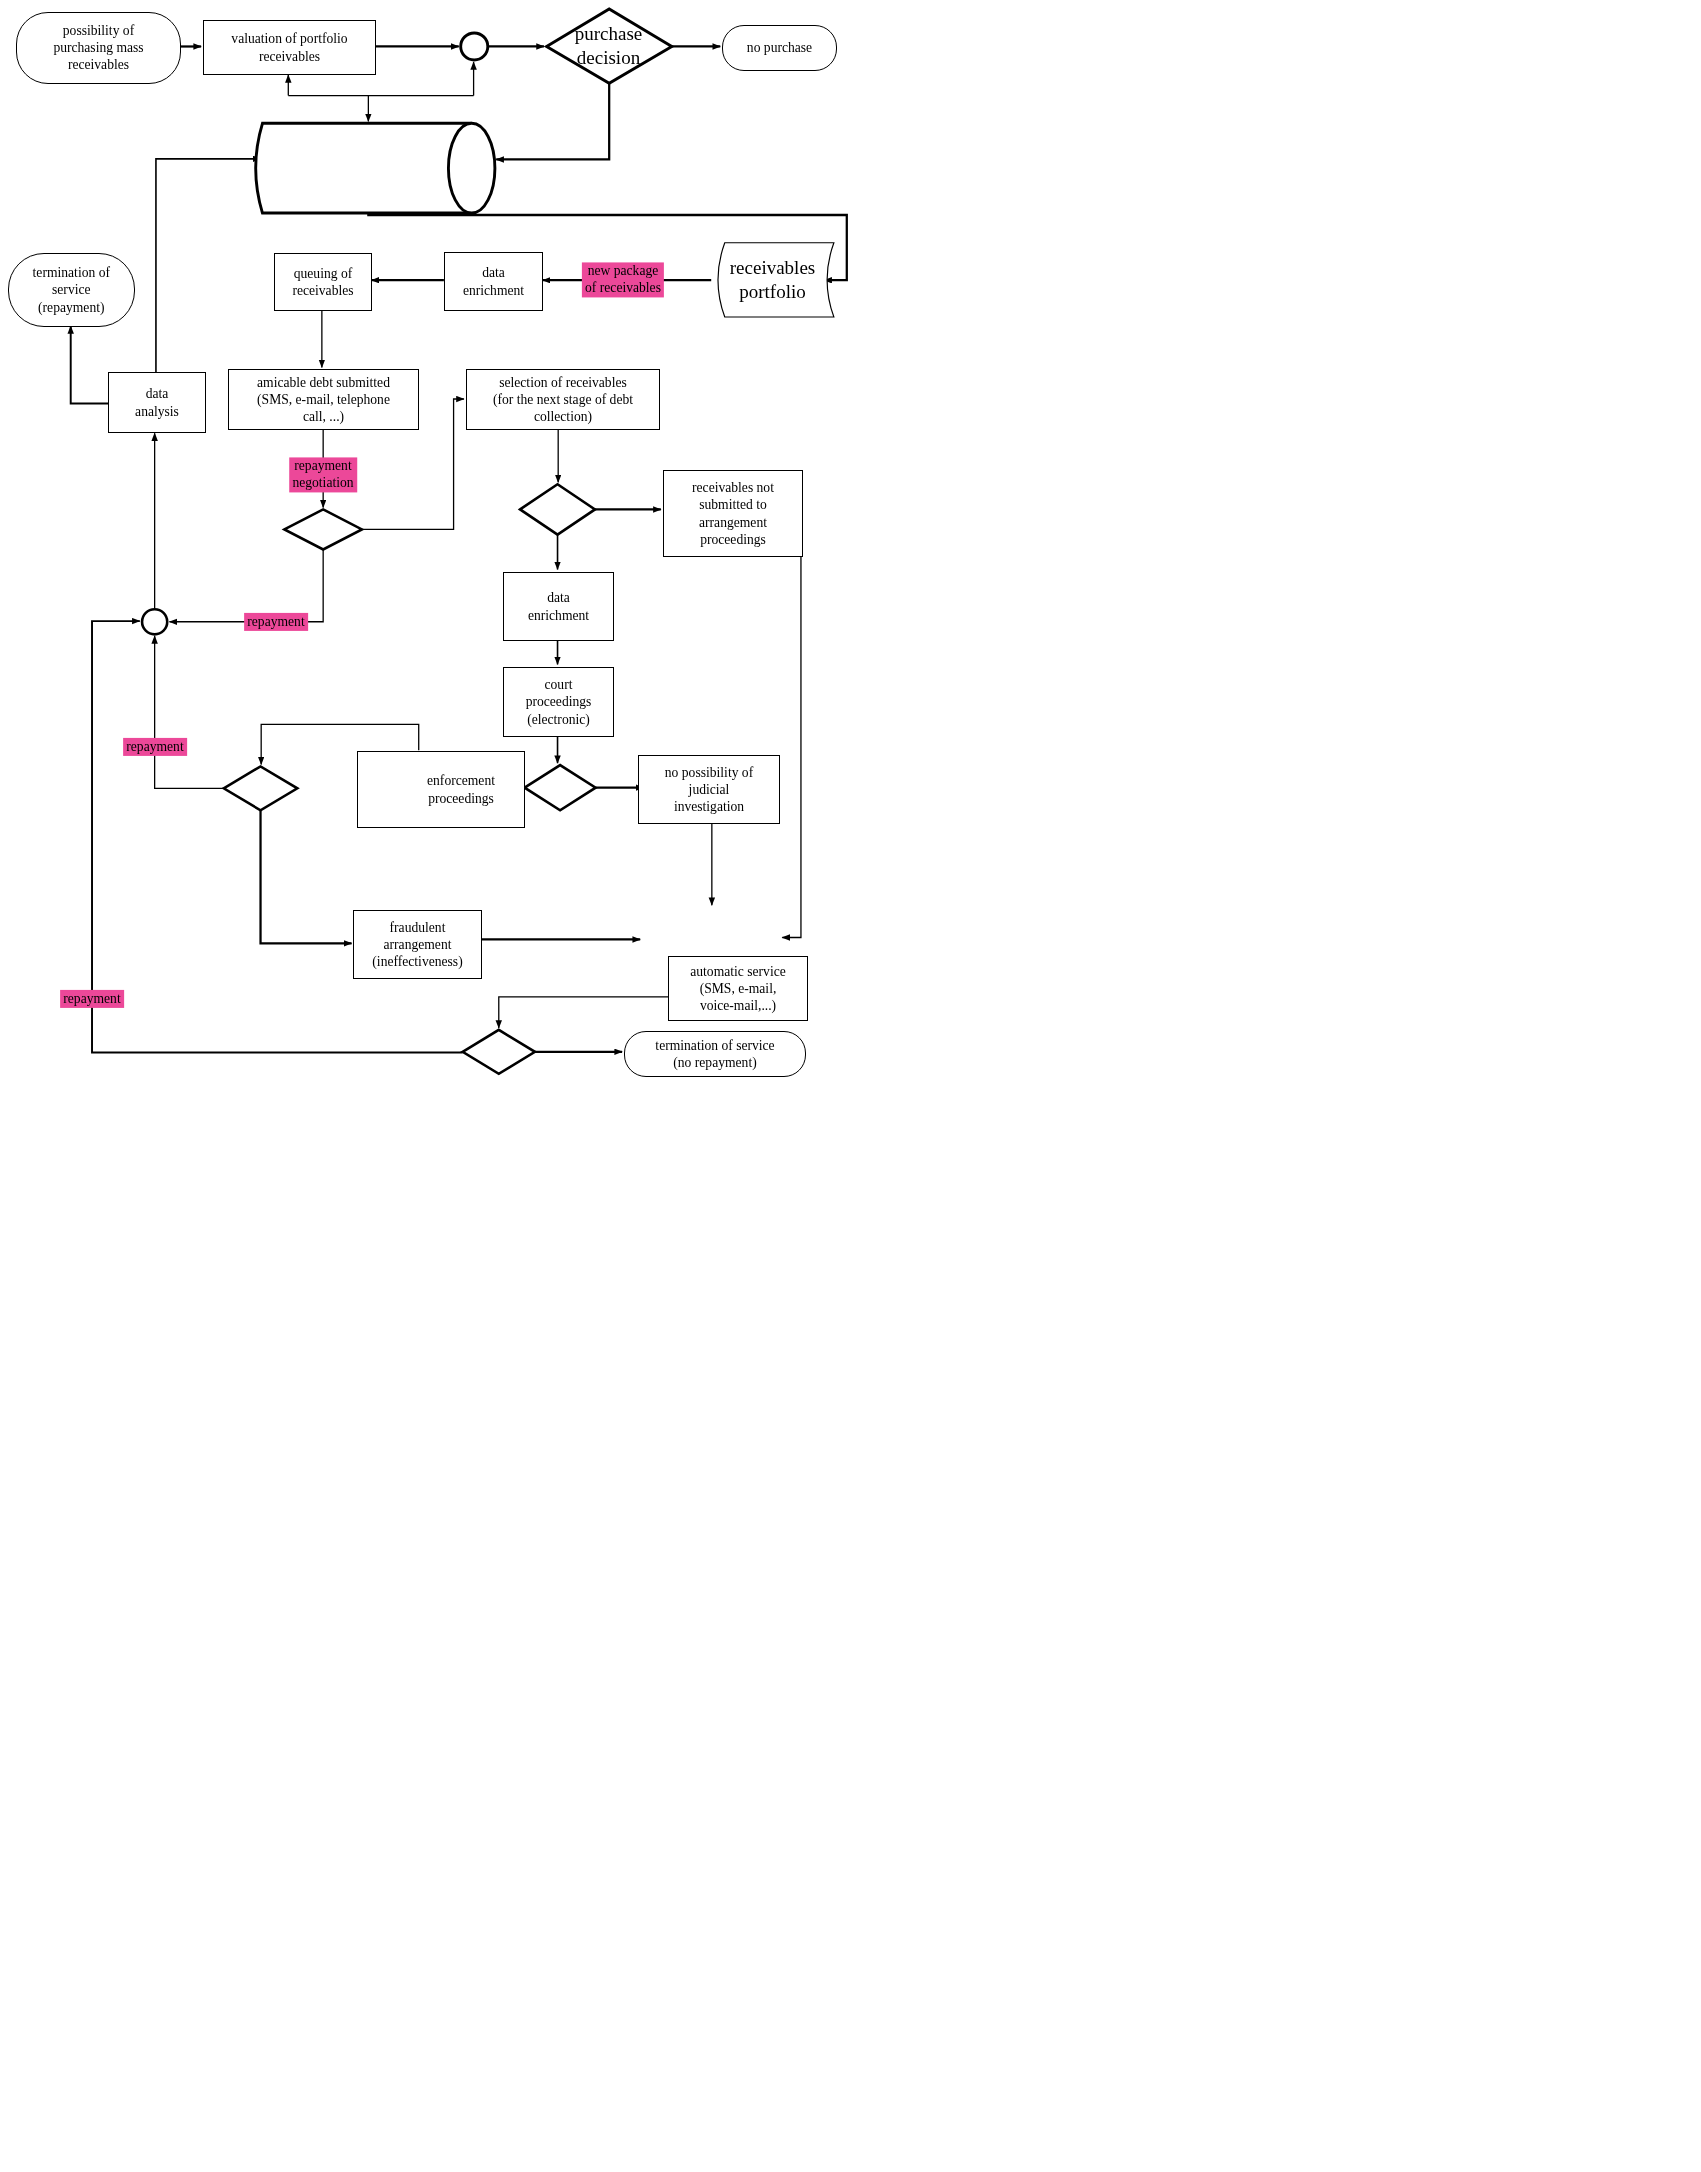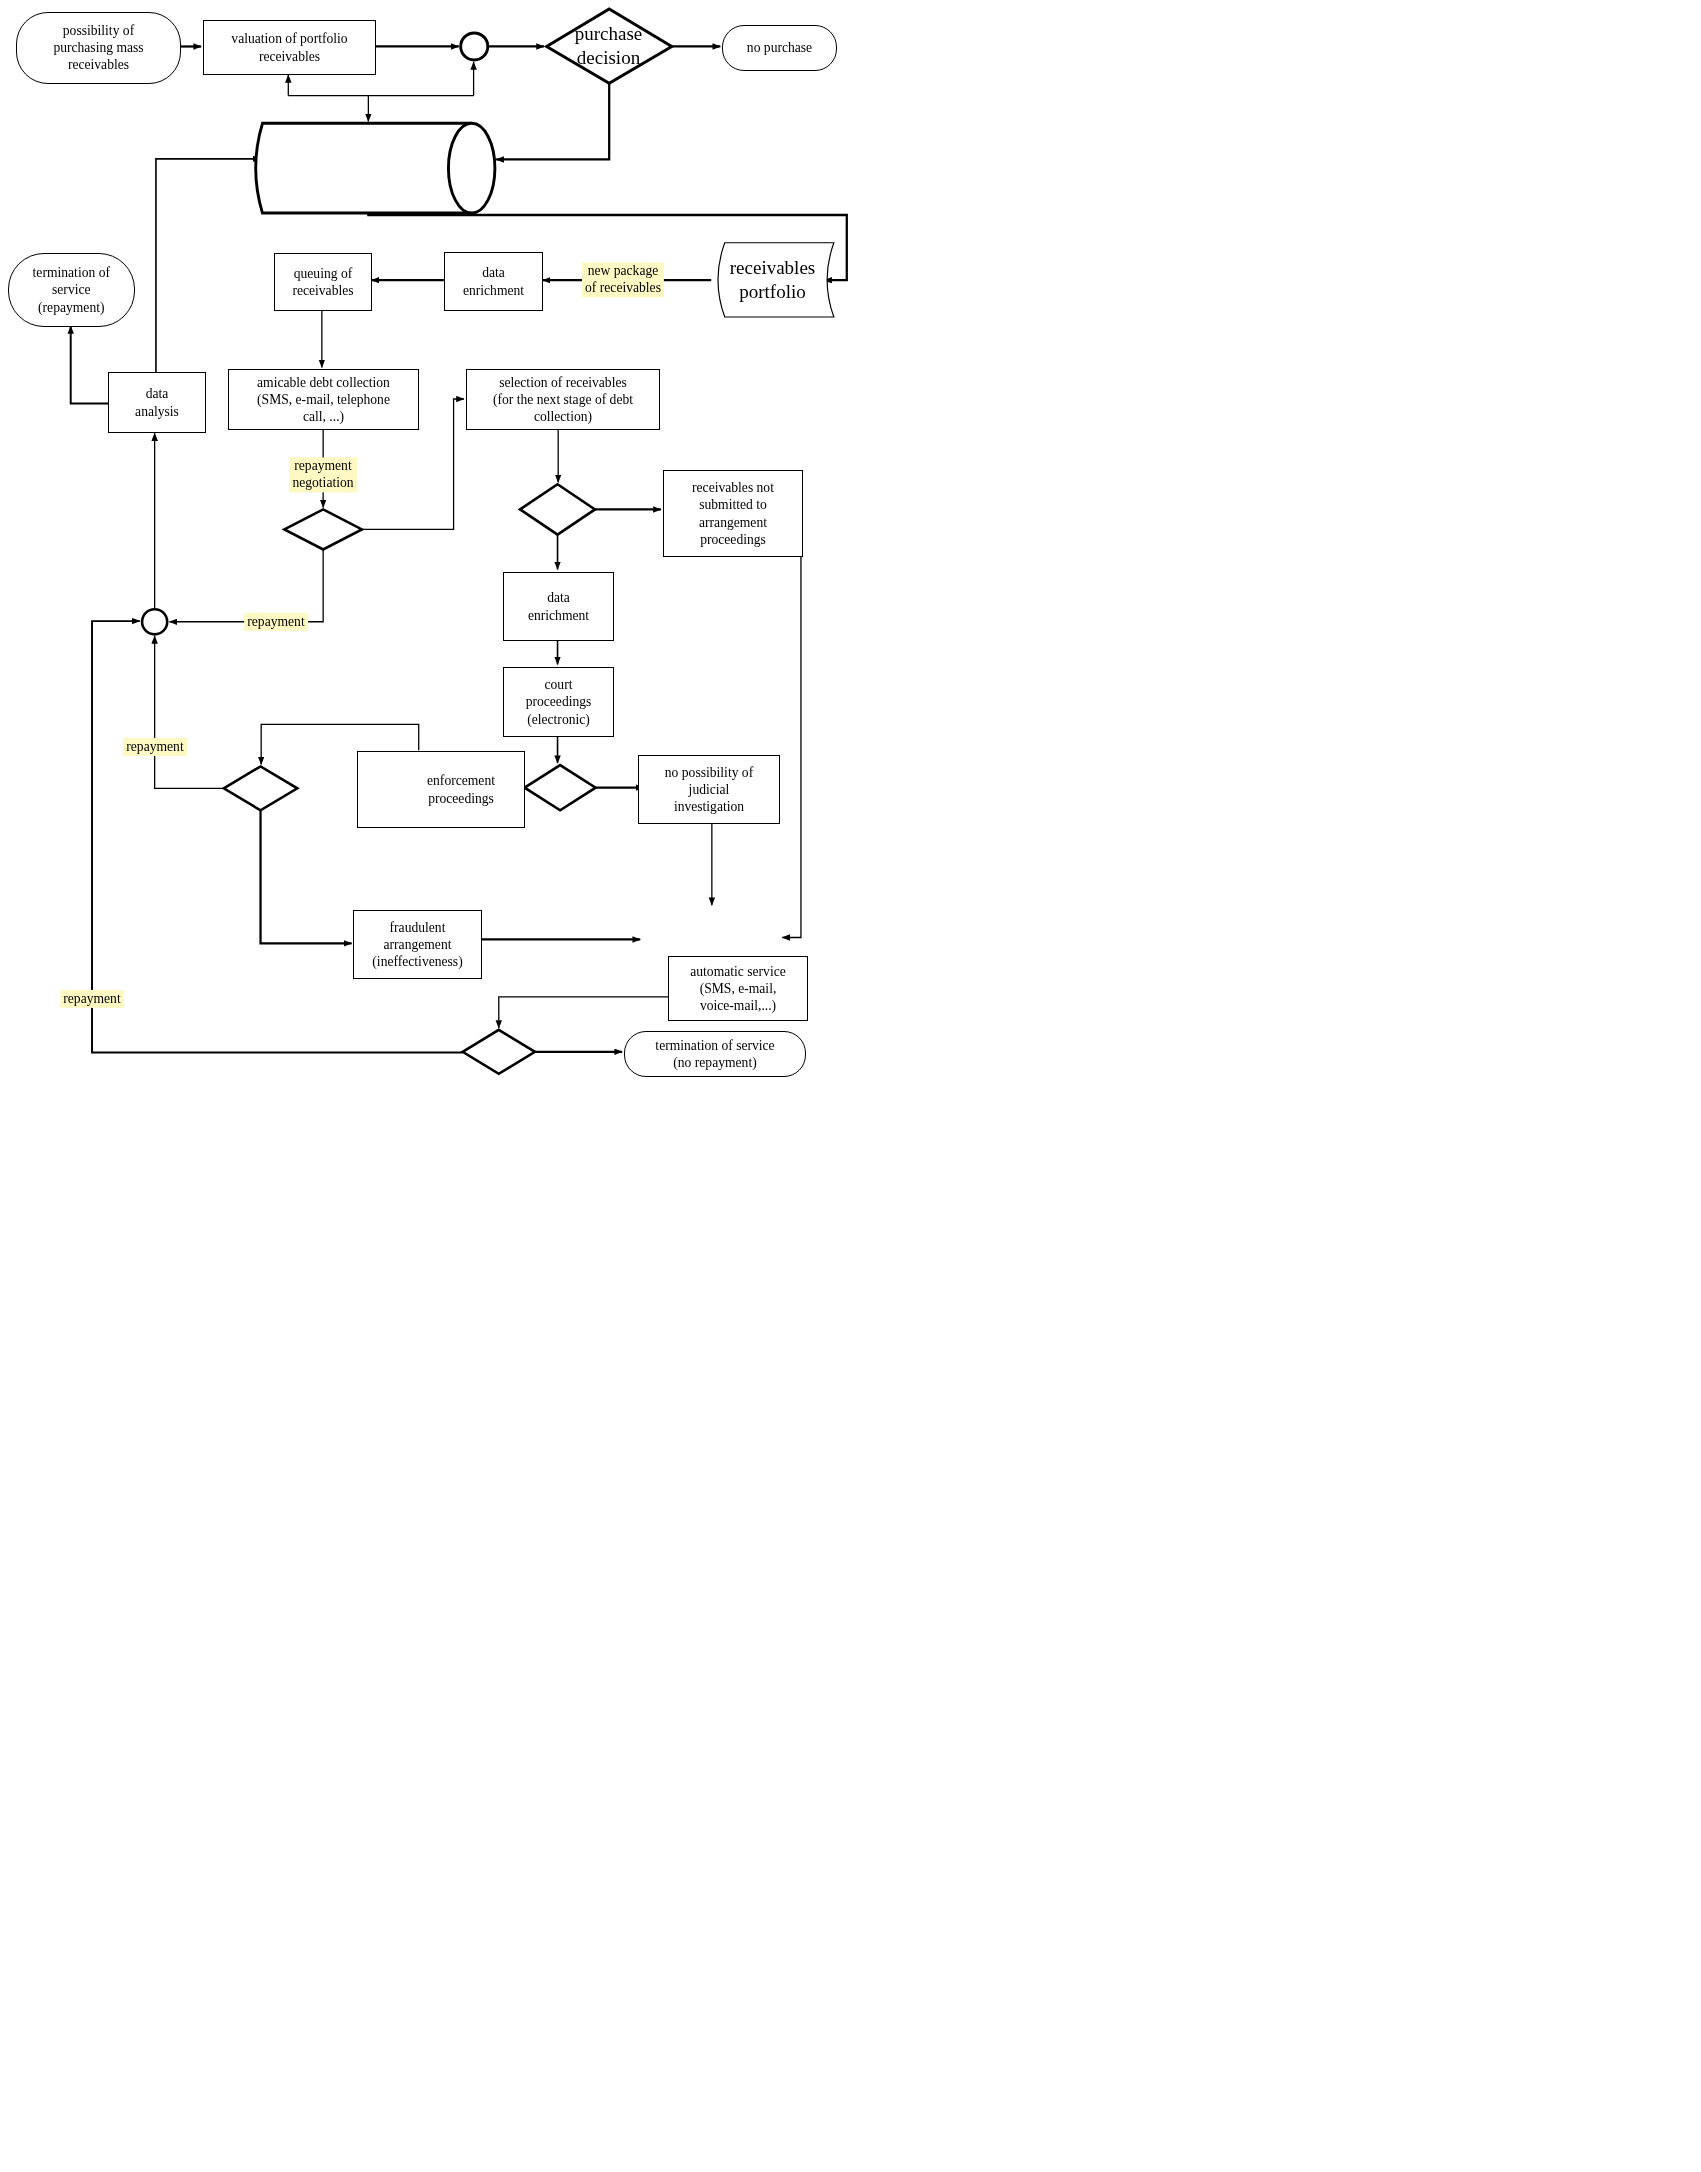--- a/index.html
+++ b/index.html
@@ -7,21 +7,21 @@
           font-family:"Liberation Serif","DejaVu Serif",serif;color:#000;}
   #wires{position:absolute;left:0;top:0;z-index:1;}
   .node{position:absolute;z-index:2;display:flex;align-items:center;justify-content:center;
         text-align:center;white-space:pre-line;font-size:13.6px;line-height:1.26;background:#ffffff;}
   .box{border:1.2px solid #000;}
   .term{border:1.4px solid #000;border-radius:32px;}
   .term-sm{border:1.4px solid #000;border-radius:22px;}
   .overlay{position:absolute;z-index:3;display:flex;align-items:center;justify-content:center;
            text-align:center;white-space:pre-line;font-size:19px;line-height:1.26;background:transparent;}
   .edge-label{position:absolute;z-index:3;transform:translate(-50%,-50%);
-              background:#fef9c3;padding:0.6px 3.2px;font-size:13.6px;line-height:1.25;
+              background:#ec4899;padding:0.6px 3.2px;font-size:13.6px;line-height:1.25;
               text-align:center;white-space:pre-line;}
 </style>
 </head>
 <body>
 
 <div id="canvas">
 
   <svg id="wires" width="851" height="1086" viewBox="0 0 1317 1682">
     <defs>
       <marker id="arr" markerUnits="userSpaceOnUse" markerWidth="16" markerHeight="14" refX="12" refY="5" orient="auto">
@@ -104,21 +104,21 @@
   <div class="node box" style="left:444px;top:252px;width:97px;height:57px;">data
 enrichment</div>
 
   <div class="node term" style="left:7.8px;top:253px;width:125px;height:72px;border-radius:36px;">termination of
 service
 (repayment)</div>
 
   <div class="node box" style="left:108px;top:372px;width:96px;height:59px;">data
 analysis</div>
 
-  <div class="node box" style="left:228px;top:369px;width:189px;height:59px;">amicable debt collection
+  <div class="node box" style="left:228px;top:369px;width:189px;height:59px;">amicable debt submitted
 (SMS, e-mail, telephone
 call, ...)</div>
 
   <div class="node box" style="left:466px;top:369px;width:192px;height:59px;">selection of receivables
 (for the next stage of debt
 collection)</div>
 
   <div class="node box" style="left:663px;top:470px;width:138px;height:85px;">receivables not
 submitted to
 arrangement

